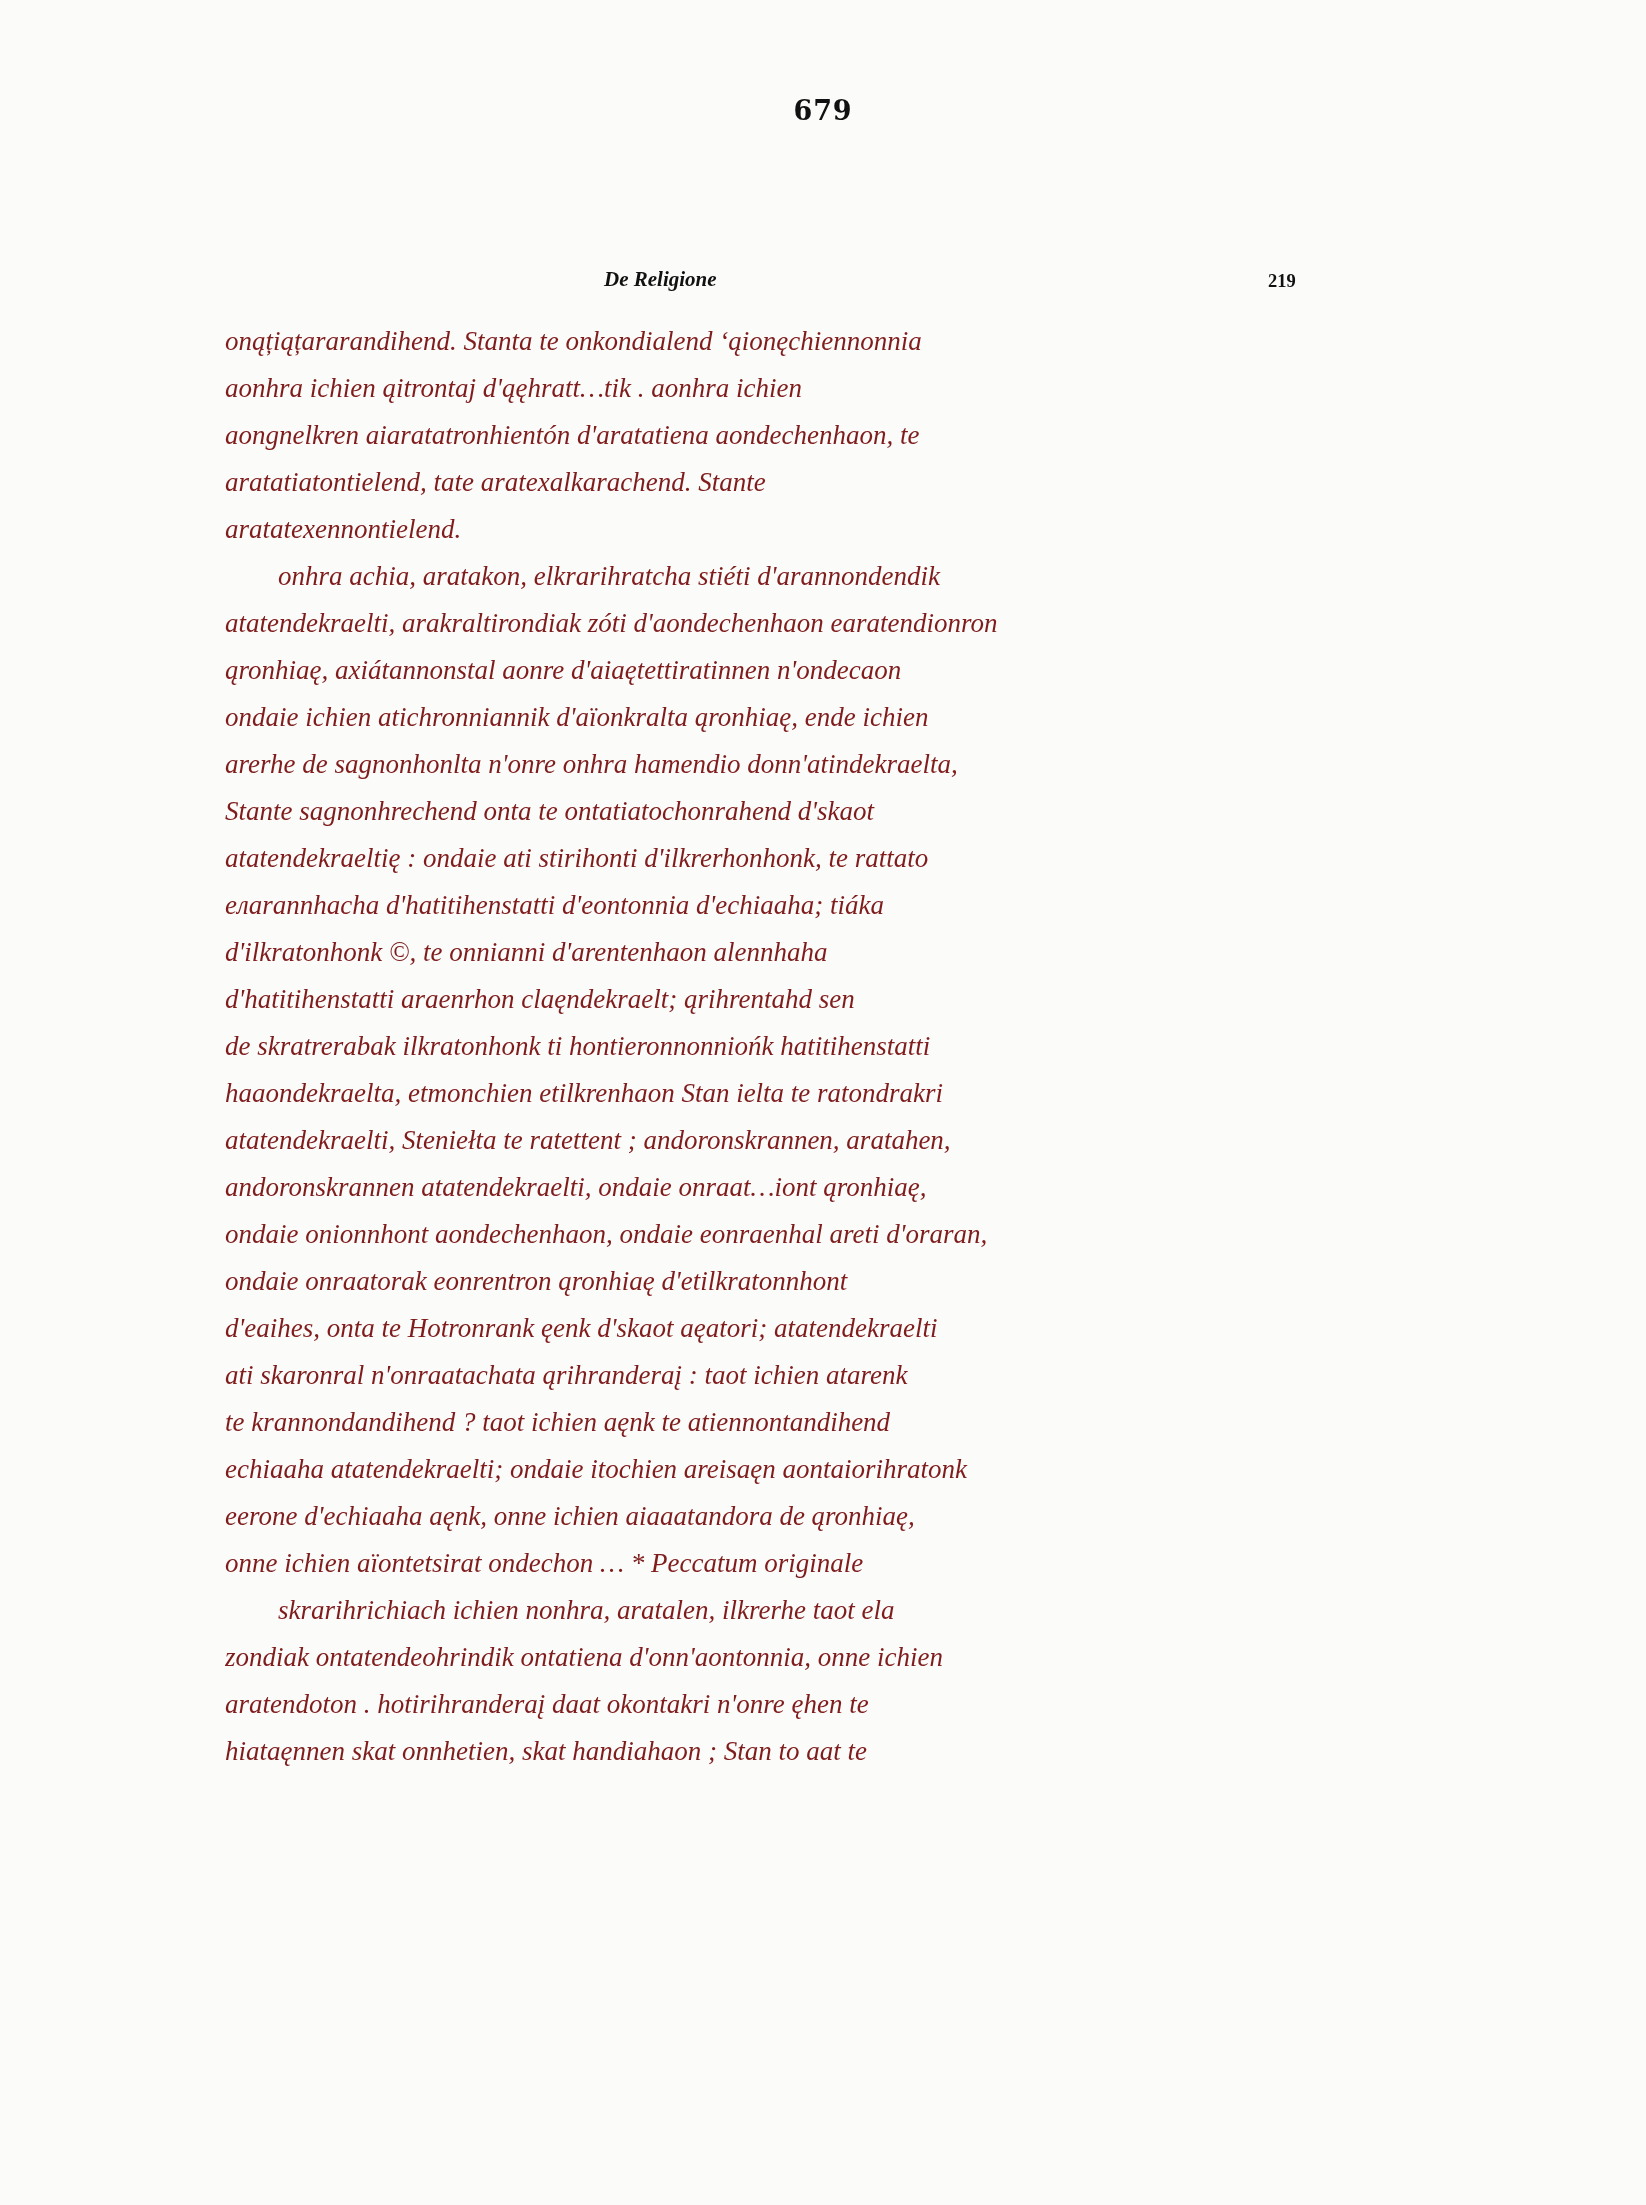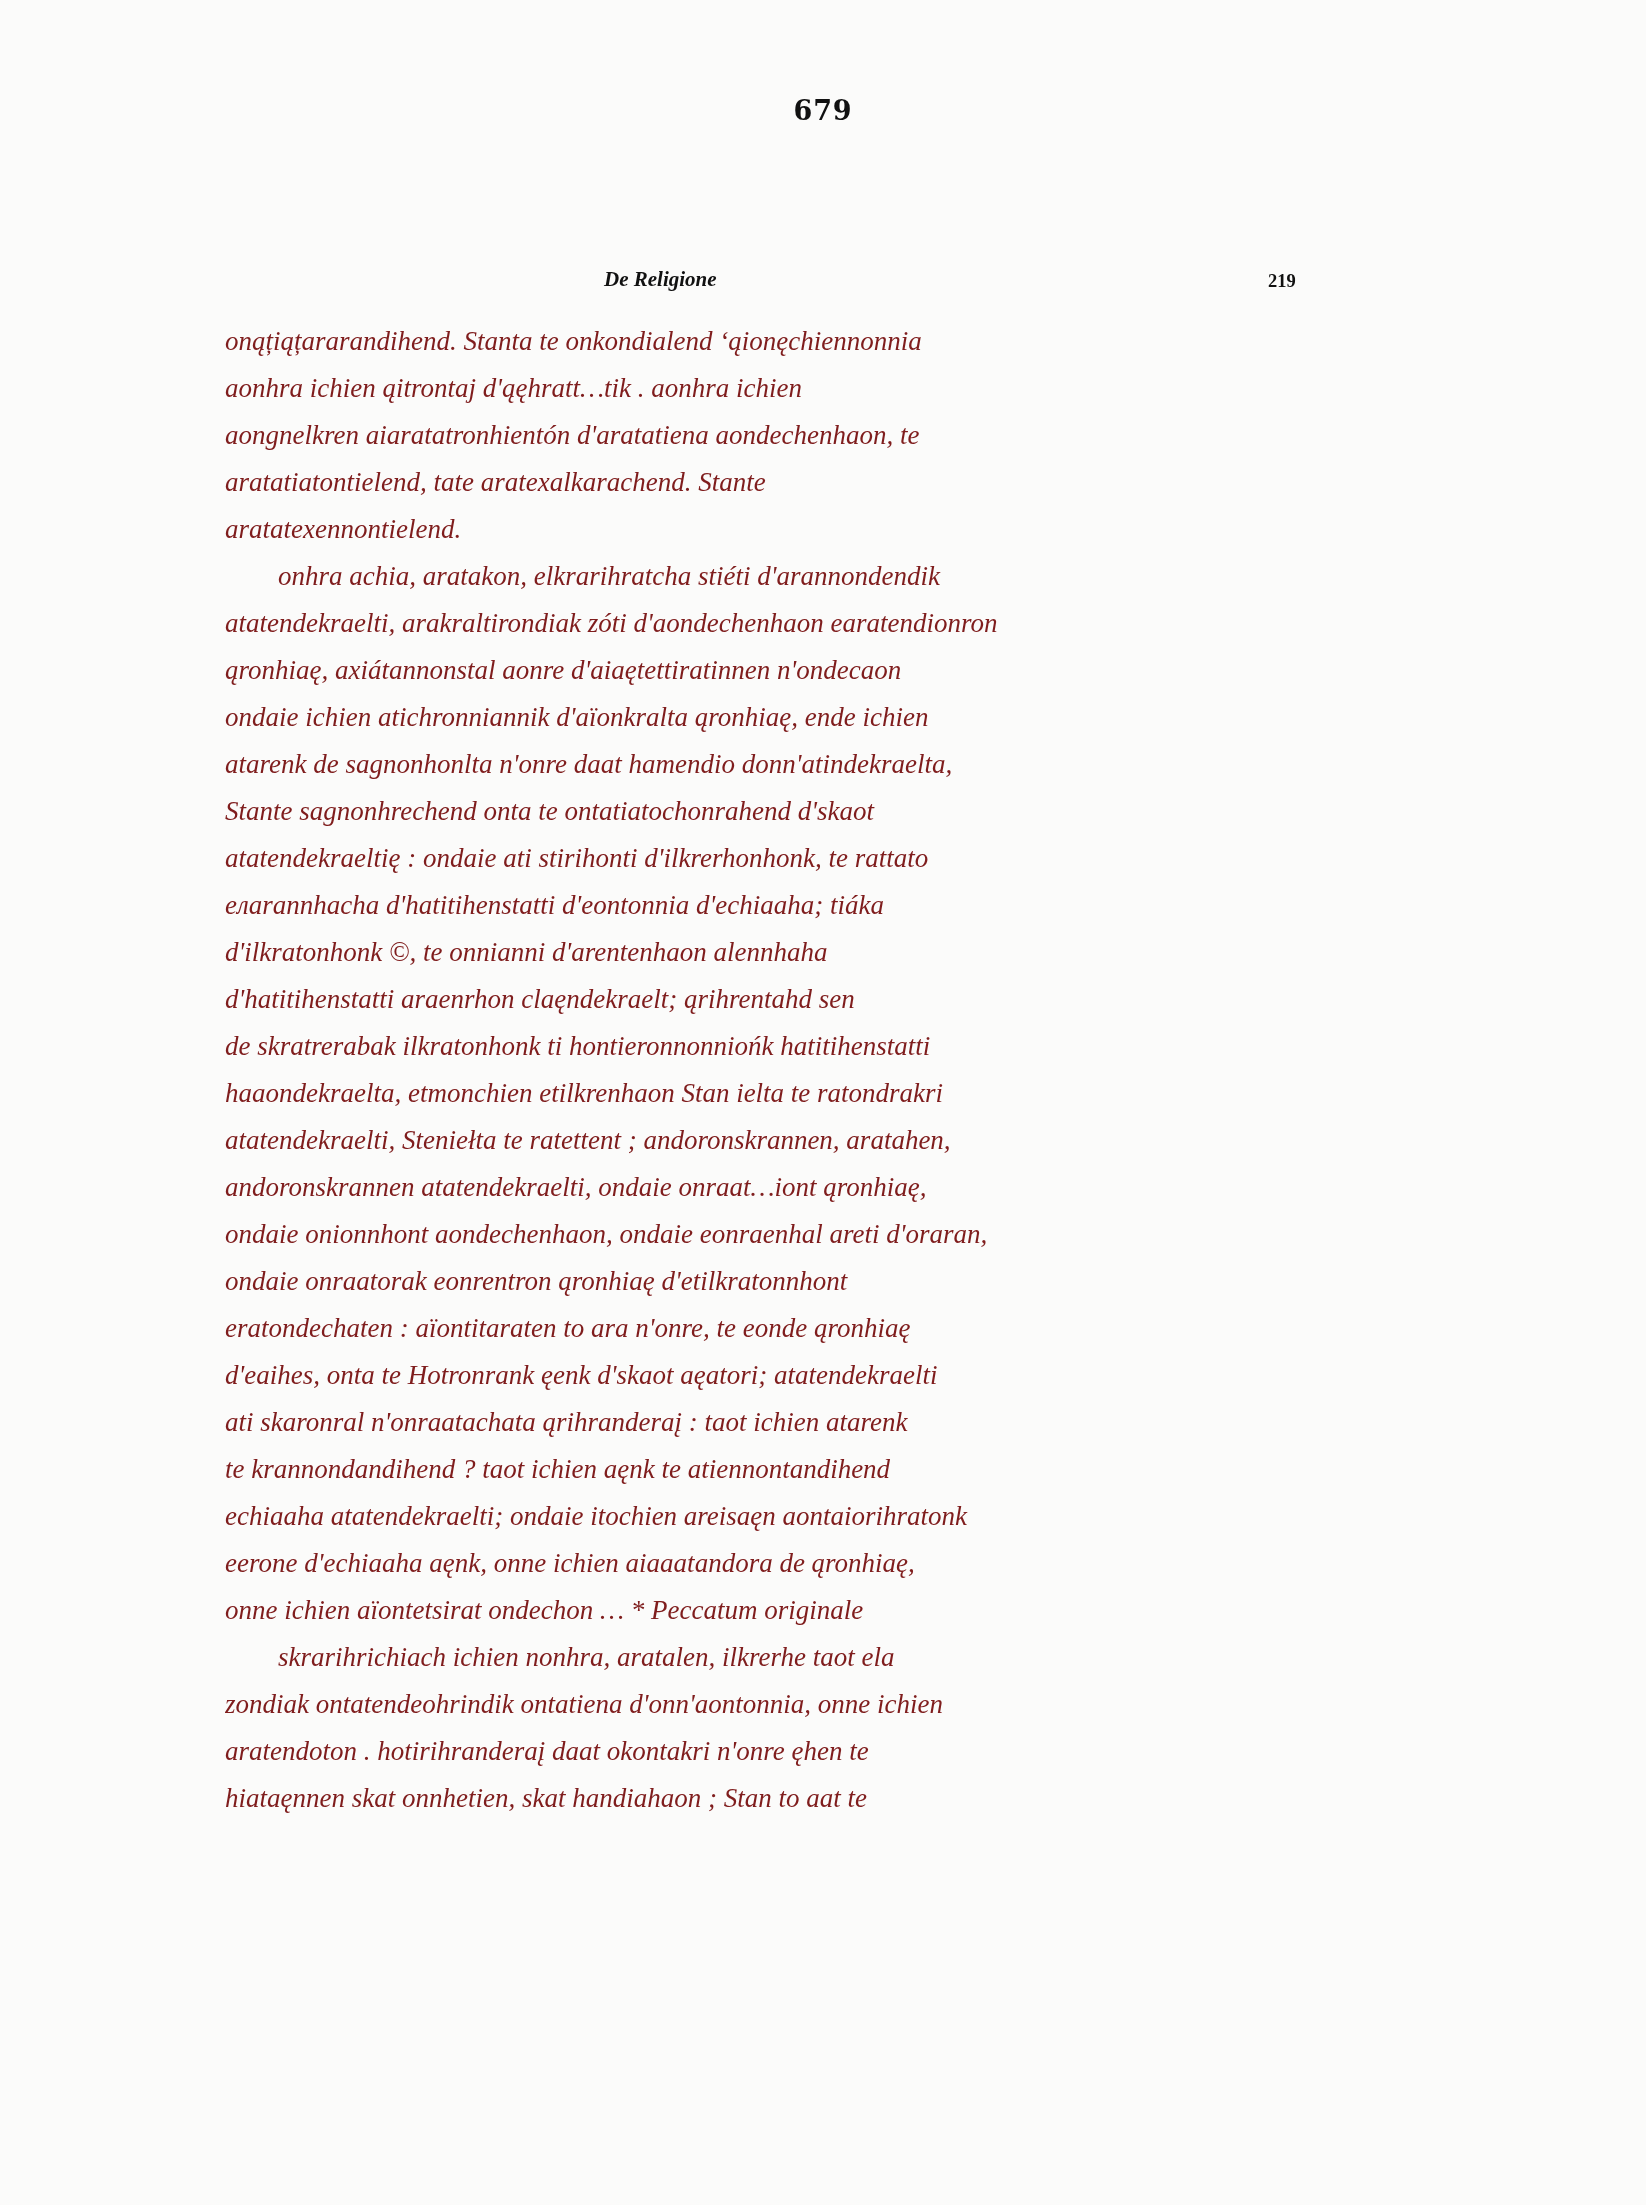--- a/index.html
+++ b/index.html
@@ -41,33 +41,32 @@
 <div class="manuscript" id="manuscript">
     <div class="line">onąțiąțararandihend. Stanta te onkondialend ‘ąionęchiennonnia</div>
     <div class="line">aonhra ichien ąitrontaj d'ąęhratt…tik . aonhra ichien</div>
     <div class="line">aongnelkren aiaratatronhientón d'aratatiena aondechenhaon, te</div>
     <div class="line">aratatiatontielend, tate aratexalkarachend. Stante</div>
     <div class="line">aratatexennontielend.</div>
     <div class="line indent">onhra achia, aratakon, elkrarihratcha stiéti d'arannondendik</div>
     <div class="line">atatendekraelti, arakraltirondiak zóti d'aondechenhaon earatendionron</div>
     <div class="line">ąronhiaę, axiátannonstal aonre d'aiaętettiratinnen n'ondecaon</div>
     <div class="line">ondaie ichien atichronniannik d'aïonkralta ąronhiaę, ende ichien</div>
-    <div class="line">atarenk de sagnonhonlta n'onre daat hamendio donn'atindekraelta,</div>
+    <div class="line">arerhe de sagnonhonlta n'onre onhra hamendio donn'atindekraelta,</div>
     <div class="line">Stante sagnonhrechend onta te ontatiatochonrahend d'skaot</div>
     <div class="line">atatendekraeltię : ondaie ati stirihonti d'ilkrerhonhonk, te rattato</div>
     <div class="line">eлarannhacha d'hatitihenstatti d'eontonnia d'echiaaha; tiáka</div>
     <div class="line">d'ilkratonhonk ©, te onnianni d'arentenhaon alennhaha</div>
     <div class="line">d'hatitihenstatti araenrhon claęndekraelt; ąrihrentahd sen</div>
     <div class="line">de skratrerabak ilkratonhonk ti hontieronnonniońk hatitihenstatti</div>
     <div class="line">haaondekraelta, etmonchien etilkrenhaon Stan ielta te ratondrakri</div>
     <div class="line">atatendekraelti, Steniełta te ratettent ; andoronskrannen, aratahen,</div>
     <div class="line">andoronskrannen atatendekraelti, ondaie onraat…iont ąronhiaę,</div>
     <div class="line">ondaie onionnhont aondechenhaon, ondaie eonraenhal areti d'oraran,</div>
     <div class="line">ondaie onraatorak eonrentron ąronhiaę d'etilkratonnhont</div>
-    <div class="line">eratondechaten : aïontitaraten to ara n'onre, te eonde ąronhiaę</div>
     <div class="line">d'eaihes, onta te Hotronrank ęenk d'skaot aęatori; atatendekraelti</div>
     <div class="line">ati skaronral n'onraatachata ąrihranderaį : taot ichien atarenk</div>
     <div class="line">te krannondandihend ? taot ichien aęnk te atiennontandihend</div>
     <div class="line">echiaaha atatendekraelti; ondaie itochien areisaęn aontaiorihratonk</div>
     <div class="line">eerone d'echiaaha aęnk, onne ichien aiaaatandora de ąronhiaę,</div>
     <div class="line">onne ichien aïontetsirat ondechon … * Peccatum originale</div>
     <div class="line indent">skrarihrichiach ichien nonhra, aratalen, ilkrerhe taot ela</div>
     <div class="line">zondiak ontatendeohrindik ontatiena d'onn'aontonnia, onne ichien</div>
     <div class="line">aratendoton . hotirihranderaį daat okontakri n'onre ęhen te</div>
     <div class="line">hiataęnnen skat onnhetien, skat handiahaon ; Stan to aat te</div>

